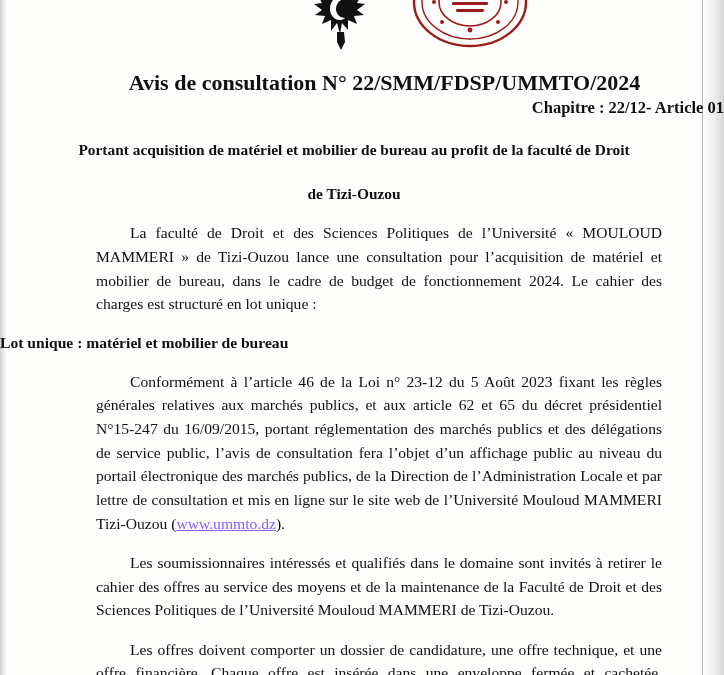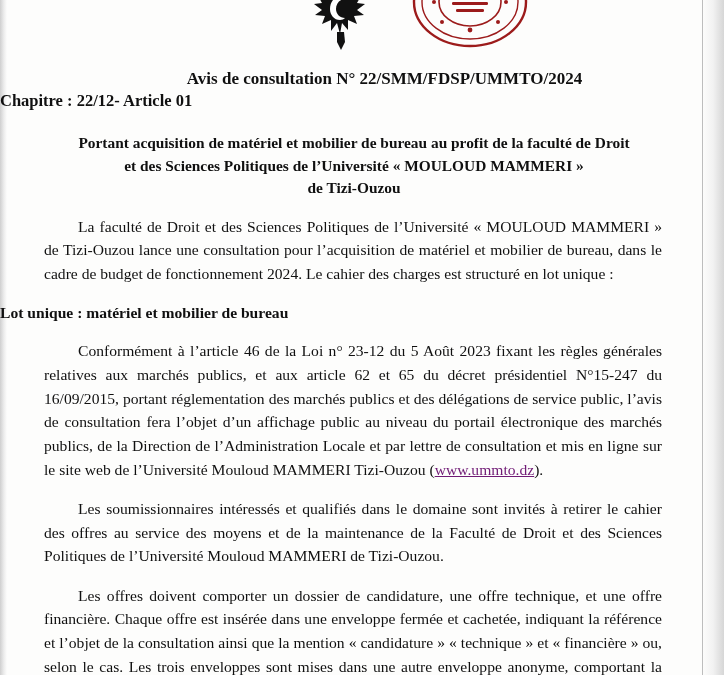--- a/index.html
+++ b/index.html
@@ -68,58 +68,58 @@
   .content {
     position: absolute;
     left: 0;
     top: 56px;
     width: 724px;
   }
 
   .title-block {
     text-align: center;
     font-weight: bold;
-    font-size: 17px;
+    font-size: 22px;
     line-height: 1.32;
     margin-top: 12px;
     padding-left: 45px;
   }
   .title-line2 {
-    text-align: left;
+    text-align: right;
     font-weight: bold;
     font-size: 16.5px;
     line-height: 1.32;
   }
 
   .subject {
     margin-top: 20px;
     padding: 0 60px 0 44px;
     text-align: center;
     font-weight: bold;
     font-size: 15.4px;
     line-height: 1.45;
   }
 
   .para {
-    padding: 0 62px 0 44px;
+    padding: 0 62px 0 96px;
     text-align: justify;
     font-size: 15.6px;
     line-height: 1.52;
     text-indent: 34px;
   }
 
   .lot-heading {
     margin-top: 16px;
     font-weight: bold;
     font-size: 15.6px;
     line-height: 1.4;
   }
 
   .link {
-    color: #701a75;
+    color: #8b5cf6;
     text-decoration: underline;
   }
 
   .clip-bottom {
     position: absolute;
     left: 0;
     bottom: 0;
     width: 724px;
     height: 2px;
     background: transparent;
@@ -169,21 +169,21 @@
     </svg>
   </div>
 
   <div class="content">
 
     <div class="title-block">Avis de consultation N°  22/SMM/FDSP/UMMTO/2024</div>
     <div class="title-line2">Chapitre : 22/12- Article 01</div>
 
     <div class="subject">
       <span>Portant  acquisition de matériel et mobilier de bureau au profit de la faculté de Droit</span><br>
-      <span>et des Sciences Politiques de l’Université « MOULOUD MAMMERI »</span><br>
+      <br>
       <span>de Tizi-Ouzou</span>
     </div>
 
     <p class="para">La faculté de Droit et des Sciences Politiques de l’Université « MOULOUD MAMMERI » de Tizi-Ouzou lance une consultation pour l’acquisition de matériel et mobilier de bureau, dans le cadre de budget de fonctionnement 2024.  Le cahier des charges est structuré en  lot unique :</p>
 
     <div class="lot-heading">Lot unique : matériel et mobilier de bureau</div>
 
     <p class="para">
       <span>Conformément à l’article 46 de  la Loi n° 23-12 du 5 Août 2023 fixant les règles générales relatives aux marchés publics, et aux article 62 et 65 du décret présidentiel N°15-247 du 16/09/2015, portant réglementation des marchés publics et des délégations de service public, l’avis de consultation fera l’objet d’un affichage public au niveau du portail électronique des marchés publics, de la Direction de l’Administration Locale et par lettre de consultation et mis en ligne sur le site web de l’Université Mouloud MAMMERI Tizi-Ouzou (</span><a class="link" href="#">www.ummto.dz</a><span>).</span>
     </p>

